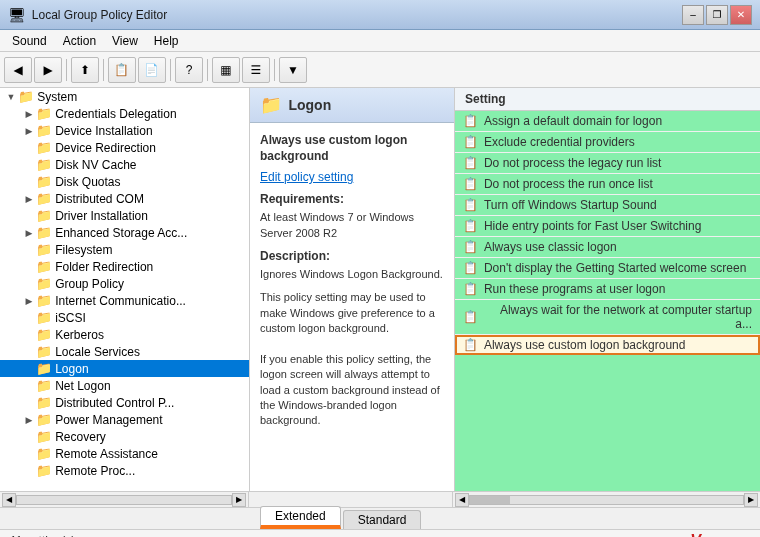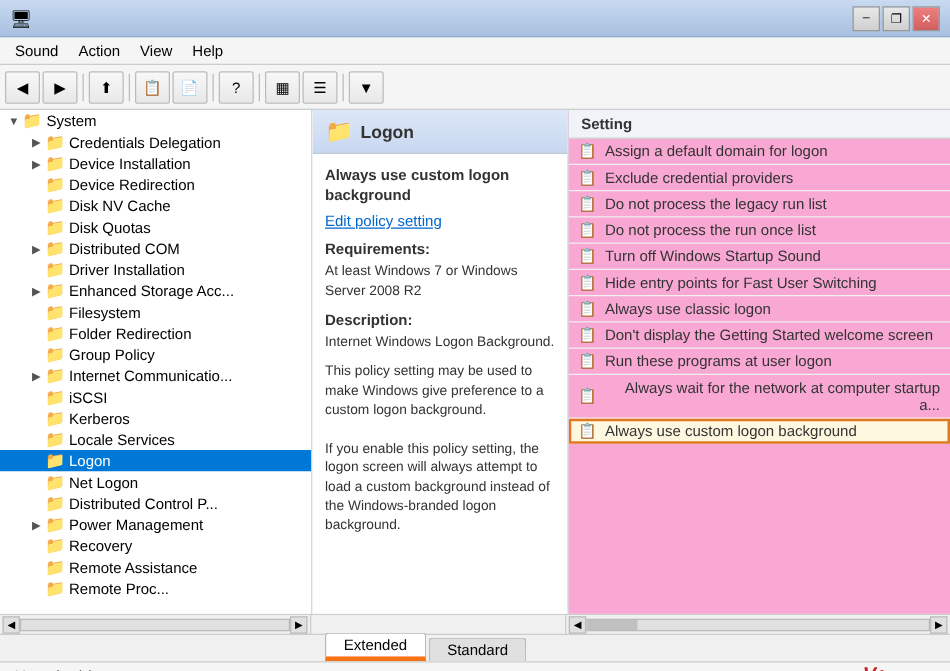--- a/index.html
+++ b/index.html
@@ -81,21 +81,21 @@
     .middle-header-text { font-size: 14px; font-weight: bold; color: #333; }
     .middle-content { padding: 10px; }
     .middle-title { font-size: 12px; font-weight: bold; color: #333; margin-bottom: 6px; line-height: 1.3; }
     .middle-link { color: #0066cc; text-decoration: underline; cursor: pointer; font-size: 12px; margin-bottom: 8px; display: block; }
     .middle-section { font-size: 12px; color: #333; margin-bottom: 4px; font-weight: bold; }
     .middle-text { font-size: 11px; color: #333; margin-bottom: 8px; line-height: 1.4; }
     .middle-desc { font-size: 11px; color: #333; line-height: 1.4; }
 
     
     .right-panel {
-      flex: 1; background: #f9a8d4; overflow: hidden; display: flex; flex-direction: column;
+      flex: 1; background: #86efac; overflow: hidden; display: flex; flex-direction: column;
     }
     .right-header {
       background: #f0f4f8; border-bottom: 1px solid #ccc;
       padding: 4px 10px; font-size: 12px; font-weight: bold; color: #333;
     }
     .right-list { flex: 1; overflow-y: auto; }
     .right-item {
       display: flex; align-items: center; padding: 3px 8px; cursor: pointer;
       border-bottom: 1px solid #f0f0f0; gap: 6px;
     }
@@ -137,20 +137,21 @@
     .scroll-arrow { width: 14px; height: 14px; background: #e0e0e0; border: 1px solid #bbb; display: flex; align-items: center; justify-content: center; font-size: 8px; cursor: pointer; }
     .scroll-track { flex: 1; height: 12px; background: #e8e8e8; border: 1px solid #ccc; }
     .scroll-thumb { width: 30px; height: 100%; background: #c0c0c0; }
   </style>
 </head>
 <body>
 
 <div class="title-bar">
   <div class="title-bar-left">
     <span class="title-bar-icon">🖥</span>
+    <span class="title-bar-text">Local Group Policy Editor</span>
   </div>
   <div class="title-bar-controls">
     <div class="title-btn">–</div>
     <div class="title-btn">❐</div>
     <div class="title-btn close">✕</div>
   </div>
 </div>
 
 <div class="menu-bar">
   <span class="menu-item">Sound</span>
@@ -302,21 +303,21 @@
     <div class="middle-header">
       <span class="middle-header-icon">📁</span>
       <span class="middle-header-text">Logon</span>
     </div>
     <div class="middle-content">
       <div class="middle-title">Always use custom logon background</div>
       <a class="middle-link">Edit policy setting</a>
       <div class="middle-section">Requirements:</div>
       <div class="middle-text">At least Windows 7 or Windows Server 2008 R2</div>
       <div class="middle-section">Description:</div>
-      <div class="middle-text">Internet Windows Logon Background.</div>
+      <div class="middle-text">Ignores Windows Logon Background.</div>
       <div class="middle-desc">This policy setting may be used to make Windows give preference to a custom logon background.<br><br>If you enable this policy setting, the logon screen will always attempt to load a custom background instead of the Windows-branded logon background.</div>
     </div>
   </div>
 
   <div class="right-panel">
     <div class="right-header">Setting</div>
     <div class="right-list">
       <div class="right-item">
         <span class="right-item-icon">📋</span>
         <span class="right-item-text">Assign a default domain for logon</span>

